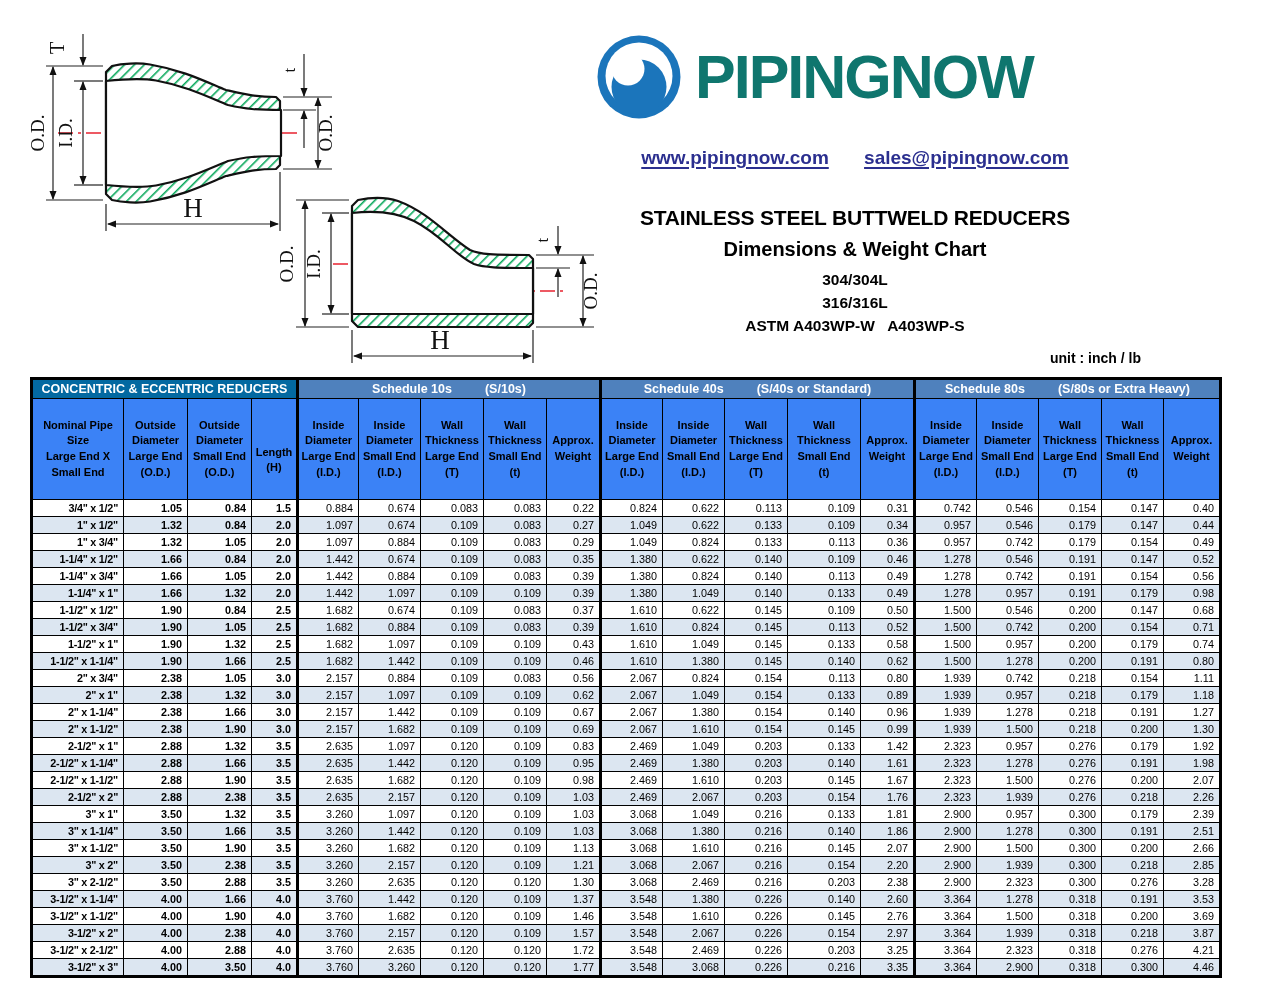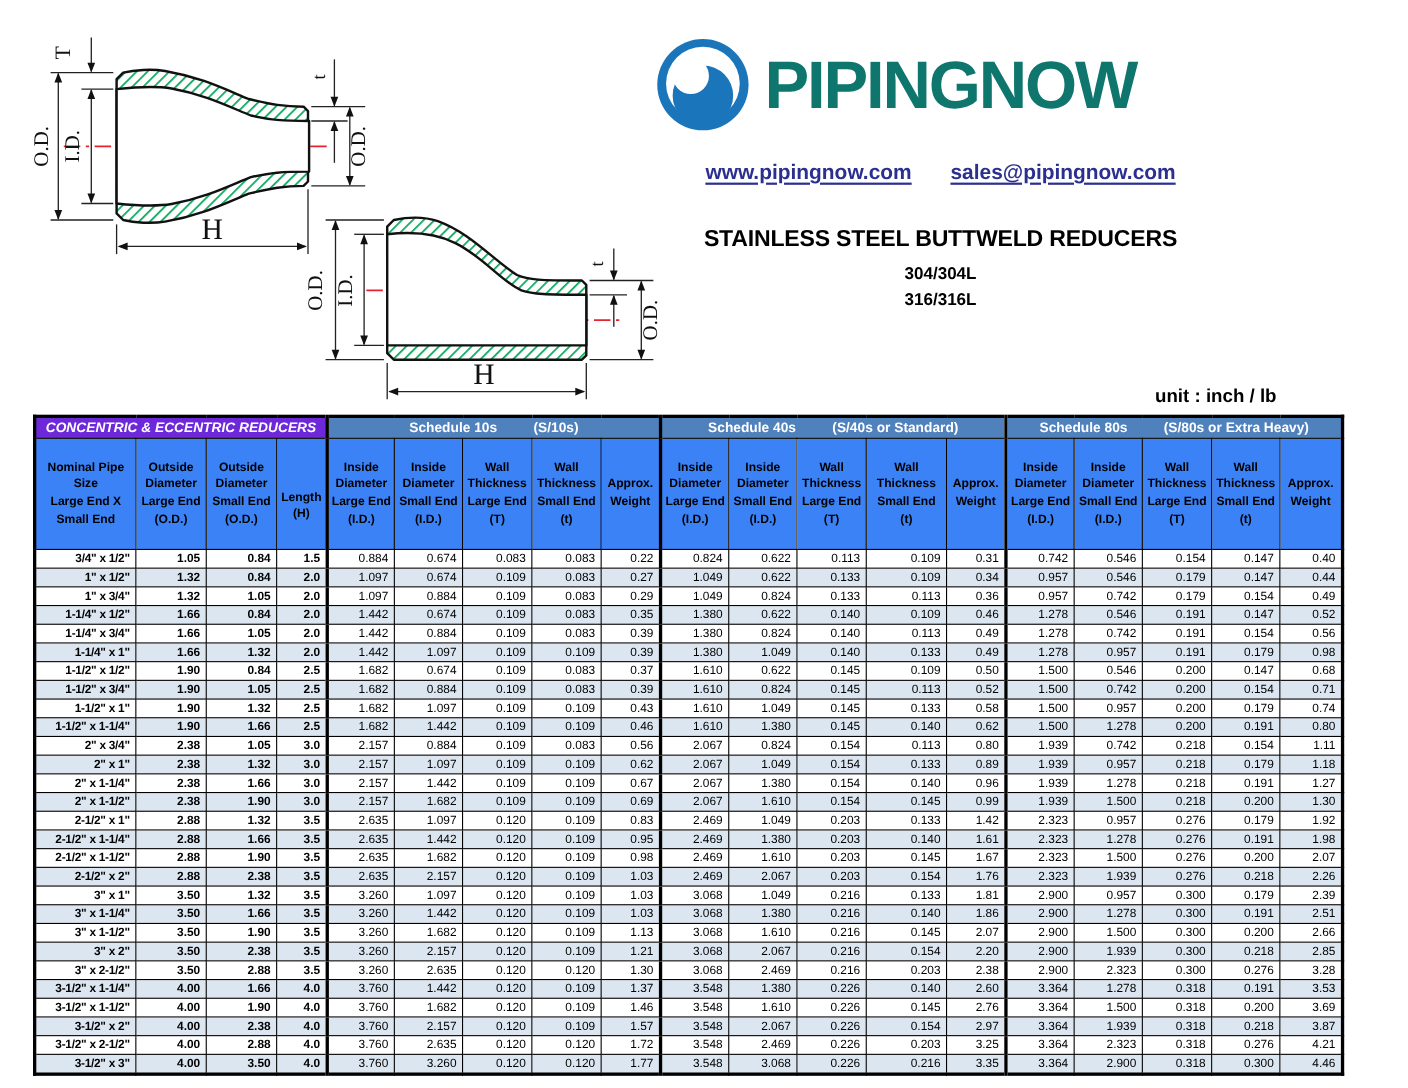--- a/index.html
+++ b/index.html
@@ -25,28 +25,28 @@
   .logo-text { font-size:61px; font-weight:800; color:#0f766e; letter-spacing:-2px; margin-left:10px; line-height:94px; }
   .contact { position:absolute; left:640px; top:147px; width:430px; text-align:center;
              font-size:19px; font-weight:bold; white-space:nowrap; }
   .contact a { color:#2b2f8f; text-decoration:underline; text-decoration-thickness:2px; text-underline-offset:3px; cursor:pointer; }
   .contact a + a { margin-left:30px; }
   .title-block { position:absolute; left:630px; top:206px; width:450px; text-align:center; font-weight:bold; }
   .t-heading  { font-size:21px; margin-bottom:8px; letter-spacing:-0.2px; }
   .t-subtitle { font-size:20px; margin-bottom:7px; }
   .t-grade    { font-size:15.5px; line-height:23px; }
   .t-spec     { font-size:15.5px; line-height:23px; white-space:pre; }
-  .unit-note  { position:absolute; left:1050px; top:350px; font-size:17px; font-weight:bold; }
+  .unit-note  { position:absolute; left:1050px; top:350px; font-size:14px; font-weight:bold; }
 
   
   table#dims-table { position:absolute; left:30px; top:377px; border-collapse:collapse;
                      table-layout:fixed; background:#fff; border:3px solid #000; }
   #dims-table th, #dims-table td { border:1px solid #000; overflow:hidden; }
   tr.group-row th { height:18px; font-size:12.5px; font-weight:bold; padding:0; text-align:center; }
-  th.corner { background:#6d28d9; color:#fff;font-style:italic; }
+  th.corner { background:#0369a1; color:#fff; }
   th.group  { background:#4f81bd; color:#fff; }
   th.group .sub-lbl { margin-left:22px;padding-left:11px; }
   tr.sub-row th { height:77px; background:#3b82f6; font-size:11px; font-weight:bold;
                   line-height:1.42; white-space:pre-line; vertical-align:middle;
                   text-align:center; padding:0 1px; border-bottom:3px solid #000; }
   tr.sub-row th.len { vertical-align:bottom; padding-bottom:23px; }
   #dims-table tbody td { height:16px; line-height:16px; font-size:10.8px; text-align:right;
                          padding:0 5px 0 0; }
   #dims-table tbody td.b { font-weight:bold; }
   #dims-table tbody td.size { letter-spacing:-0.25px; }
@@ -157,22 +157,24 @@
     <span class="logo-text">PIPINGNOW</span>
   </div>
 
   <div class="contact">
     <a>www.pipingnow.com</a>
     <a>sales@pipingnow.com</a>
   </div>
 
   <div class="title-block">
     <div class="t-heading">STAINLESS STEEL BUTTWELD REDUCERS</div>
+    <div class="t-subtitle">Dimensions &amp; Weight Chart</div>
     <div class="t-grade">304/304L</div>
     <div class="t-grade">316/316L</div>
+    <div class="t-spec">ASTM A403WP-W   A403WP-S</div>
   </div>
 
   <div class="unit-note">unit : inch / lb</div>
 
   <table id="dims-table">
       <colgroup>
         <col style="width: 92px;">
         <col style="width: 64px;">
         <col style="width: 64px;">
         <col style="width: 46px;">

